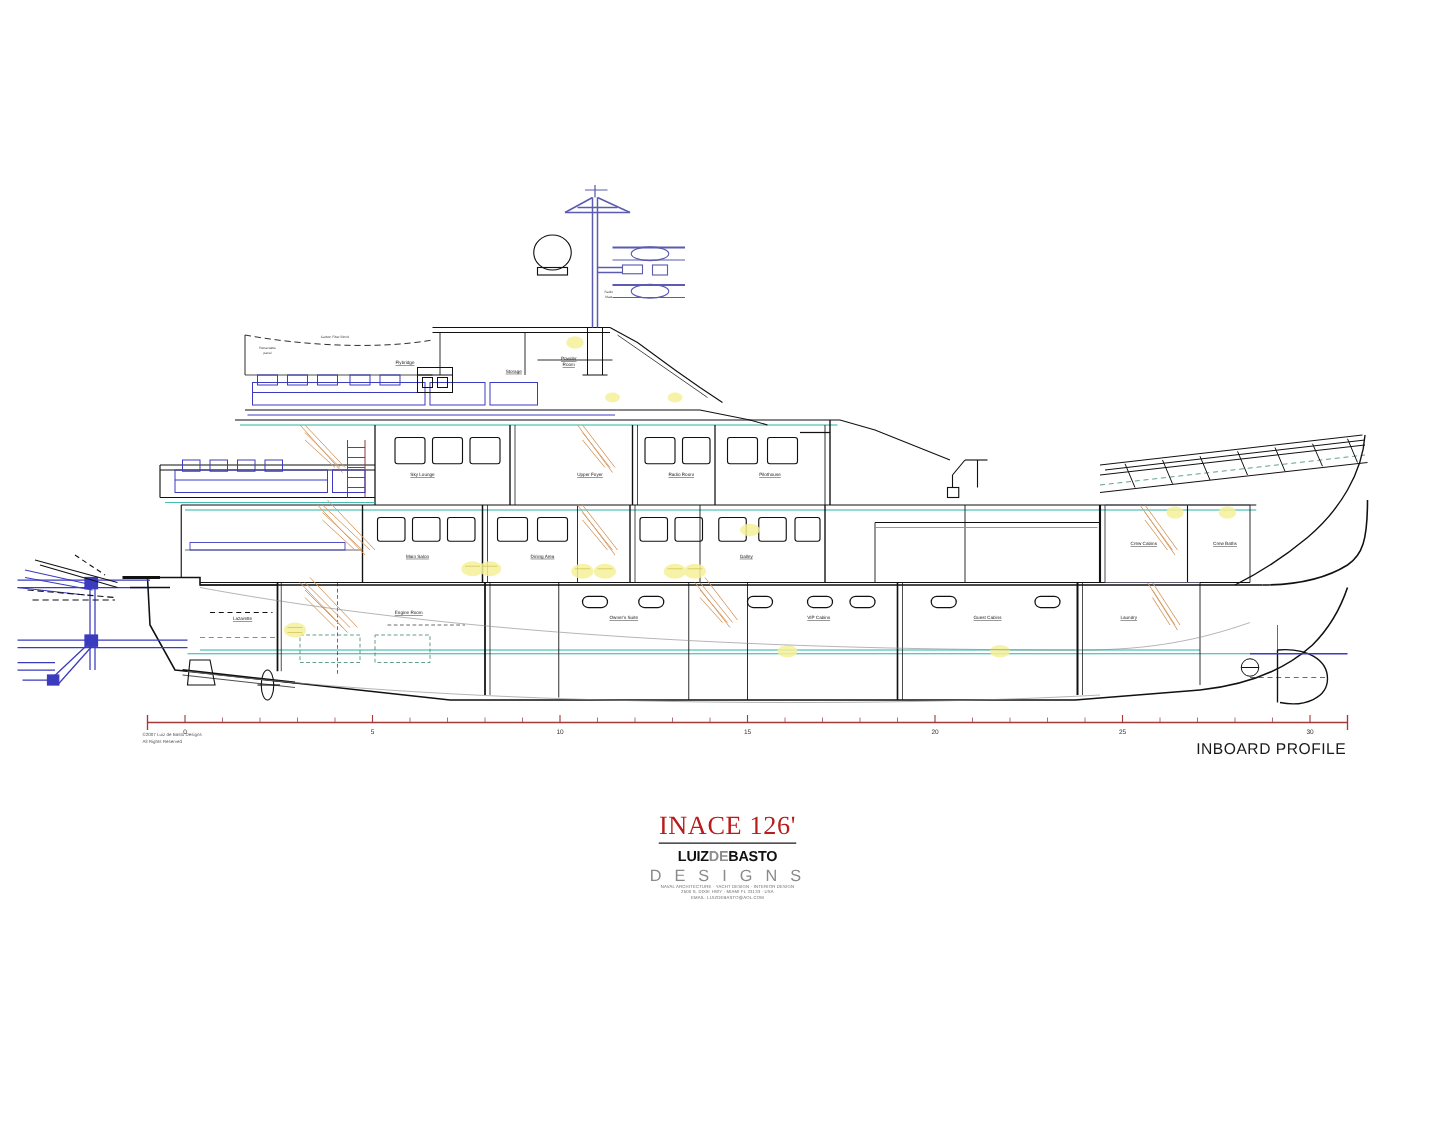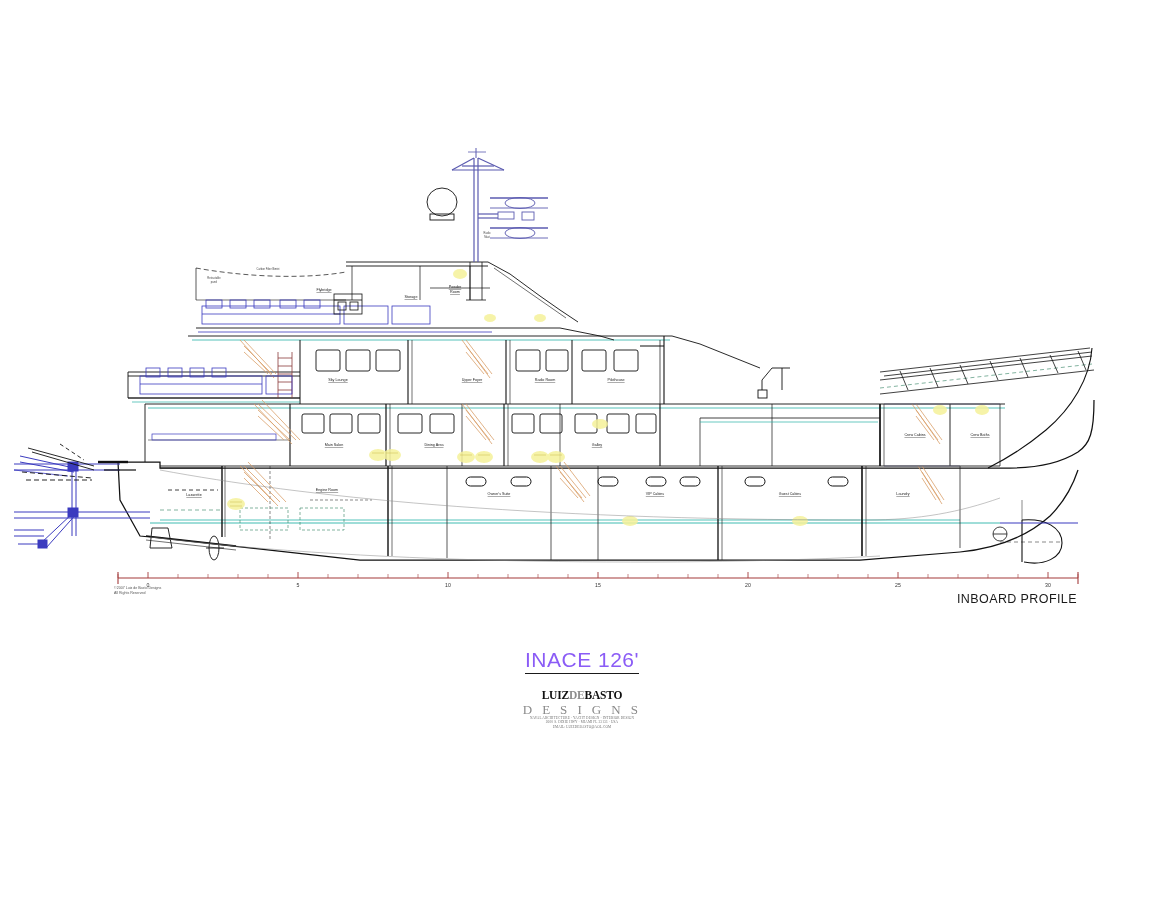--- a/index.html
+++ b/index.html
@@ -30,33 +30,32 @@
     height: 900px;
   }
   .title-block {
     position: absolute;
     left: 0;
     top: 648px;
     width: 1164px;
     text-align: center;
   }
   .main-title {
-    font-family: Liberation Sans, sans-serif;
+    font-family: Liberation Serif, serif;
     font-size: 21px;
     letter-spacing: 0.5px;
-    color: #8b5cf6;
+    color: #b91c1c;
     display: inline-block;
     border-bottom: 1.5px solid #1a1a1a;
     padding-bottom: 1px;
   }
   .logo-wrap {
-    margin-top: 16px;
+    margin-top: 6px;
     display: inline-block;
     line-height: 1;
-    font-family: Liberation Serif, serif;
   }
   .logo-line1 {
     font-size: 11.5px;
     font-weight: bold;
     letter-spacing: -0.2px;
     color: #111;
     white-space: nowrap;
   }
   .logo-line1 .dim { color: #8e8e8e; }
   .logo-line2 {

